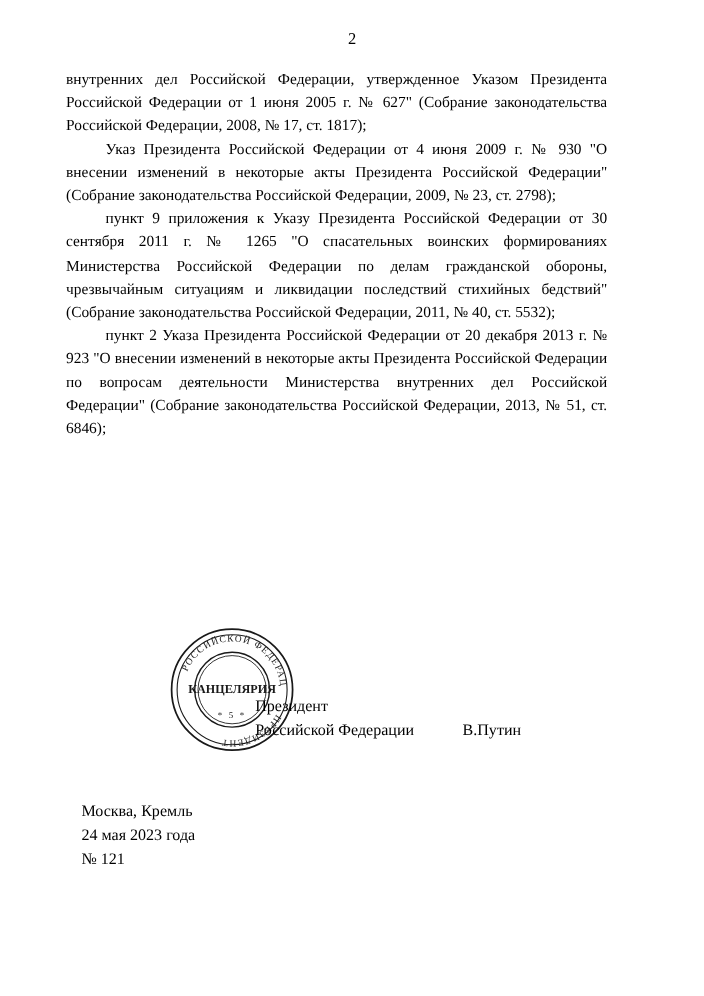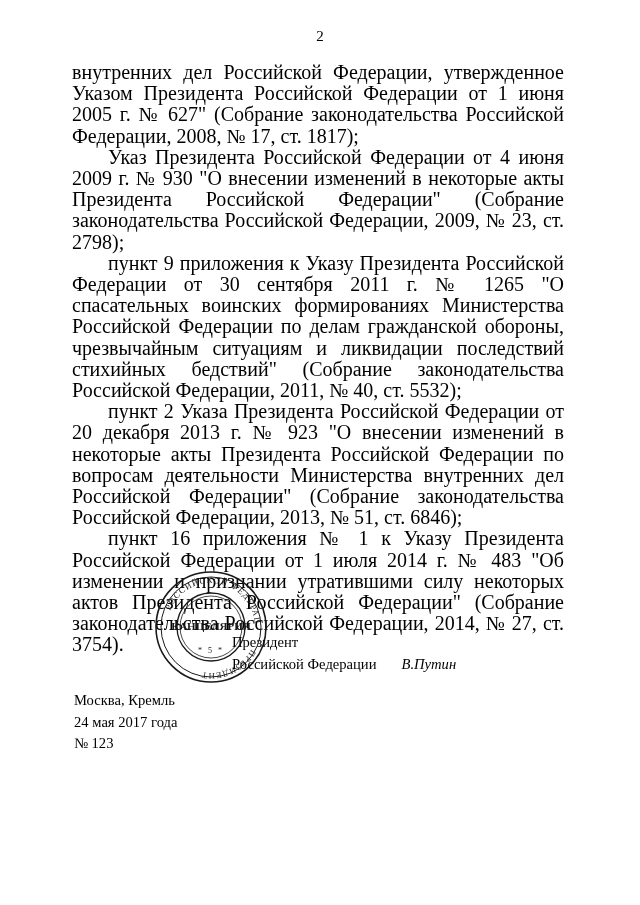--- a/index.html
+++ b/index.html
@@ -26,23 +26,23 @@
     top: 28px;
     left: 0;
     width: 640px;
     text-align: center;
     font-size: 15px;
     font-family: "Liberation Serif", serif;
   }
   .body-text {
     position: absolute;
     top: 62px;
-    left: 72px;
+    left: 60px;
     width: 492px;
-    font-size: 20px;
+    font-size: 14px;
     line-height: 21.2px;
     text-align: justify;
     text-justify: inter-word;
   }
   .para {
     margin: 0 0 0 0;
     text-indent: 36px;
     text-align: justify;
   }
   .para.noindent {
@@ -54,26 +54,25 @@
     left: 232px;
     width: 300px;
     font-size: 14.6px;
     line-height: 21.5px;
   }
   .sig-line {
     white-space: nowrap;
   }
   .sig-name {
     display: inline-block;
-    margin-left: 25px;
-    font-style: italic;
+    margin-left: 44px;
   }
   .place-block {
     position: absolute;
-    top: 690px;
+    top: 728px;
     left: 74px;
     font-size: 14.6px;
     line-height: 21.5px;
   }
   .stamp {
     position: absolute;
     left: 152px;
     top: 568px;
     width: 118px;
     height: 118px;
@@ -87,21 +86,20 @@
 
 <div class="page">
 
   <div class="page-number">2</div>
 
   <div class="body-text">
     <p class="para noindent">внутренних дел Российской Федерации, утвержденное Указом Президента Российской Федерации от 1 июня 2005 г. № 627" (Собрание законодательства Российской Федерации, 2008, № 17, ст. 1817);</p>
     <p class="para">Указ Президента Российской Федерации от 4 июня 2009 г. № 930 "О внесении изменений в некоторые акты Президента Российской Федерации" (Собрание законодательства Российской Федерации, 2009, № 23, ст. 2798);</p>
     <p class="para">пункт 9 приложения к Указу Президента Российской Федерации от 30 сентября 2011 г. № 1265 "О спасательных воинских формированиях Министерства Российской Федерации по делам гражданской обороны, чрезвычайным ситуациям и ликвидации последствий стихийных бедствий" (Собрание законодательства Российской Федерации, 2011, № 40, ст. 5532);</p>
     <p class="para">пункт 2 Указа Президента Российской Федерации от 20 декабря 2013 г. № 923 "О внесении изменений в некоторые акты Президента Российской Федерации по вопросам деятельности Министерства внутренних дел Российской Федерации" (Собрание законодательства Российской Федерации, 2013, № 51, ст. 6846);</p>
-    <p class="para">пункт 16 приложения № 1 к Указу Президента Российской Федерации от 1 июля 2014 г. № 483 "Об изменении и признании утратившими силу некоторых актов Президента Российской Федерации" (Собрание законодательства Российской Федерации, 2014, № 27, ст. 3754).</p>
   </div>
 
   <div class="stamp">
     <svg width="118" height="118" viewBox="0 0 118 118" xmlns="http://www.w3.org/2000/svg">
       <defs>
         <path id="outerArc" d="M 59,7 A 52,52 0 1 1 58.9,7" fill="none"></path>
         <path id="arcTop" d="M 15,59 A 44,44 0 0 1 103,59" fill="none"></path>
         <path id="arcBottom" d="M 105,59 A 46,46 0 0 1 13,59" fill="none"></path>
       </defs>
       <circle cx="59" cy="59" r="55" fill="none" stroke="#1a1a1a" stroke-width="1.6"></circle>
@@ -121,17 +119,17 @@
 
   <div class="signature-block">
     <div class="sig-line">Президент</div>
     <div class="sig-line">
       <span>Российской Федерации</span><span class="sig-name">В.Путин</span>
     </div>
   </div>
 
   <div class="place-block">
     <div>Москва, Кремль</div>
-    <div>24 мая 2017 года</div>
-    <div>№ 123</div>
+    <div>24 мая 2023 года</div>
+    <div>№ 121</div>
   </div>
 
 </div>
 
 </body></html>

